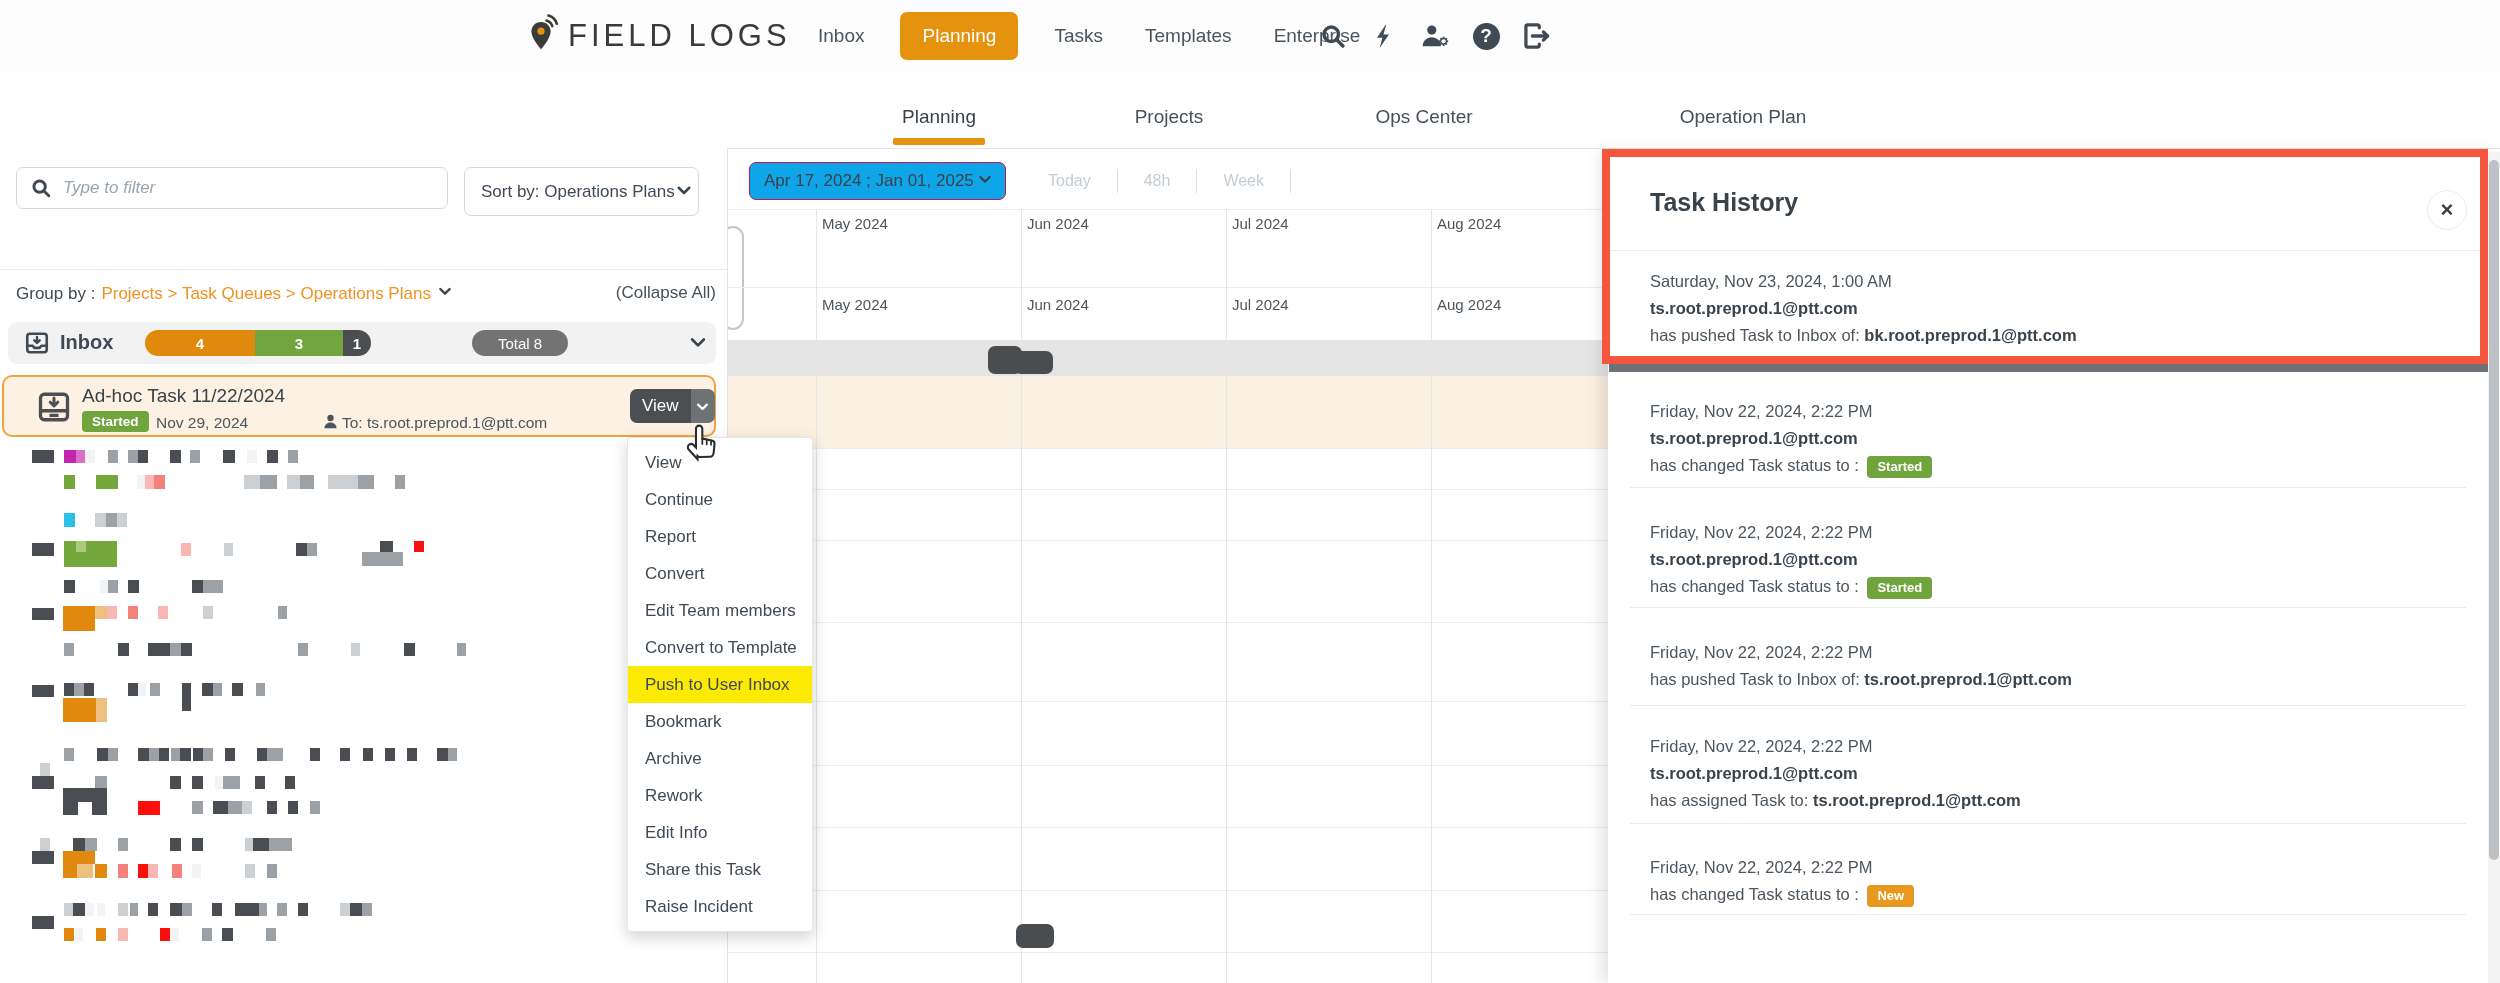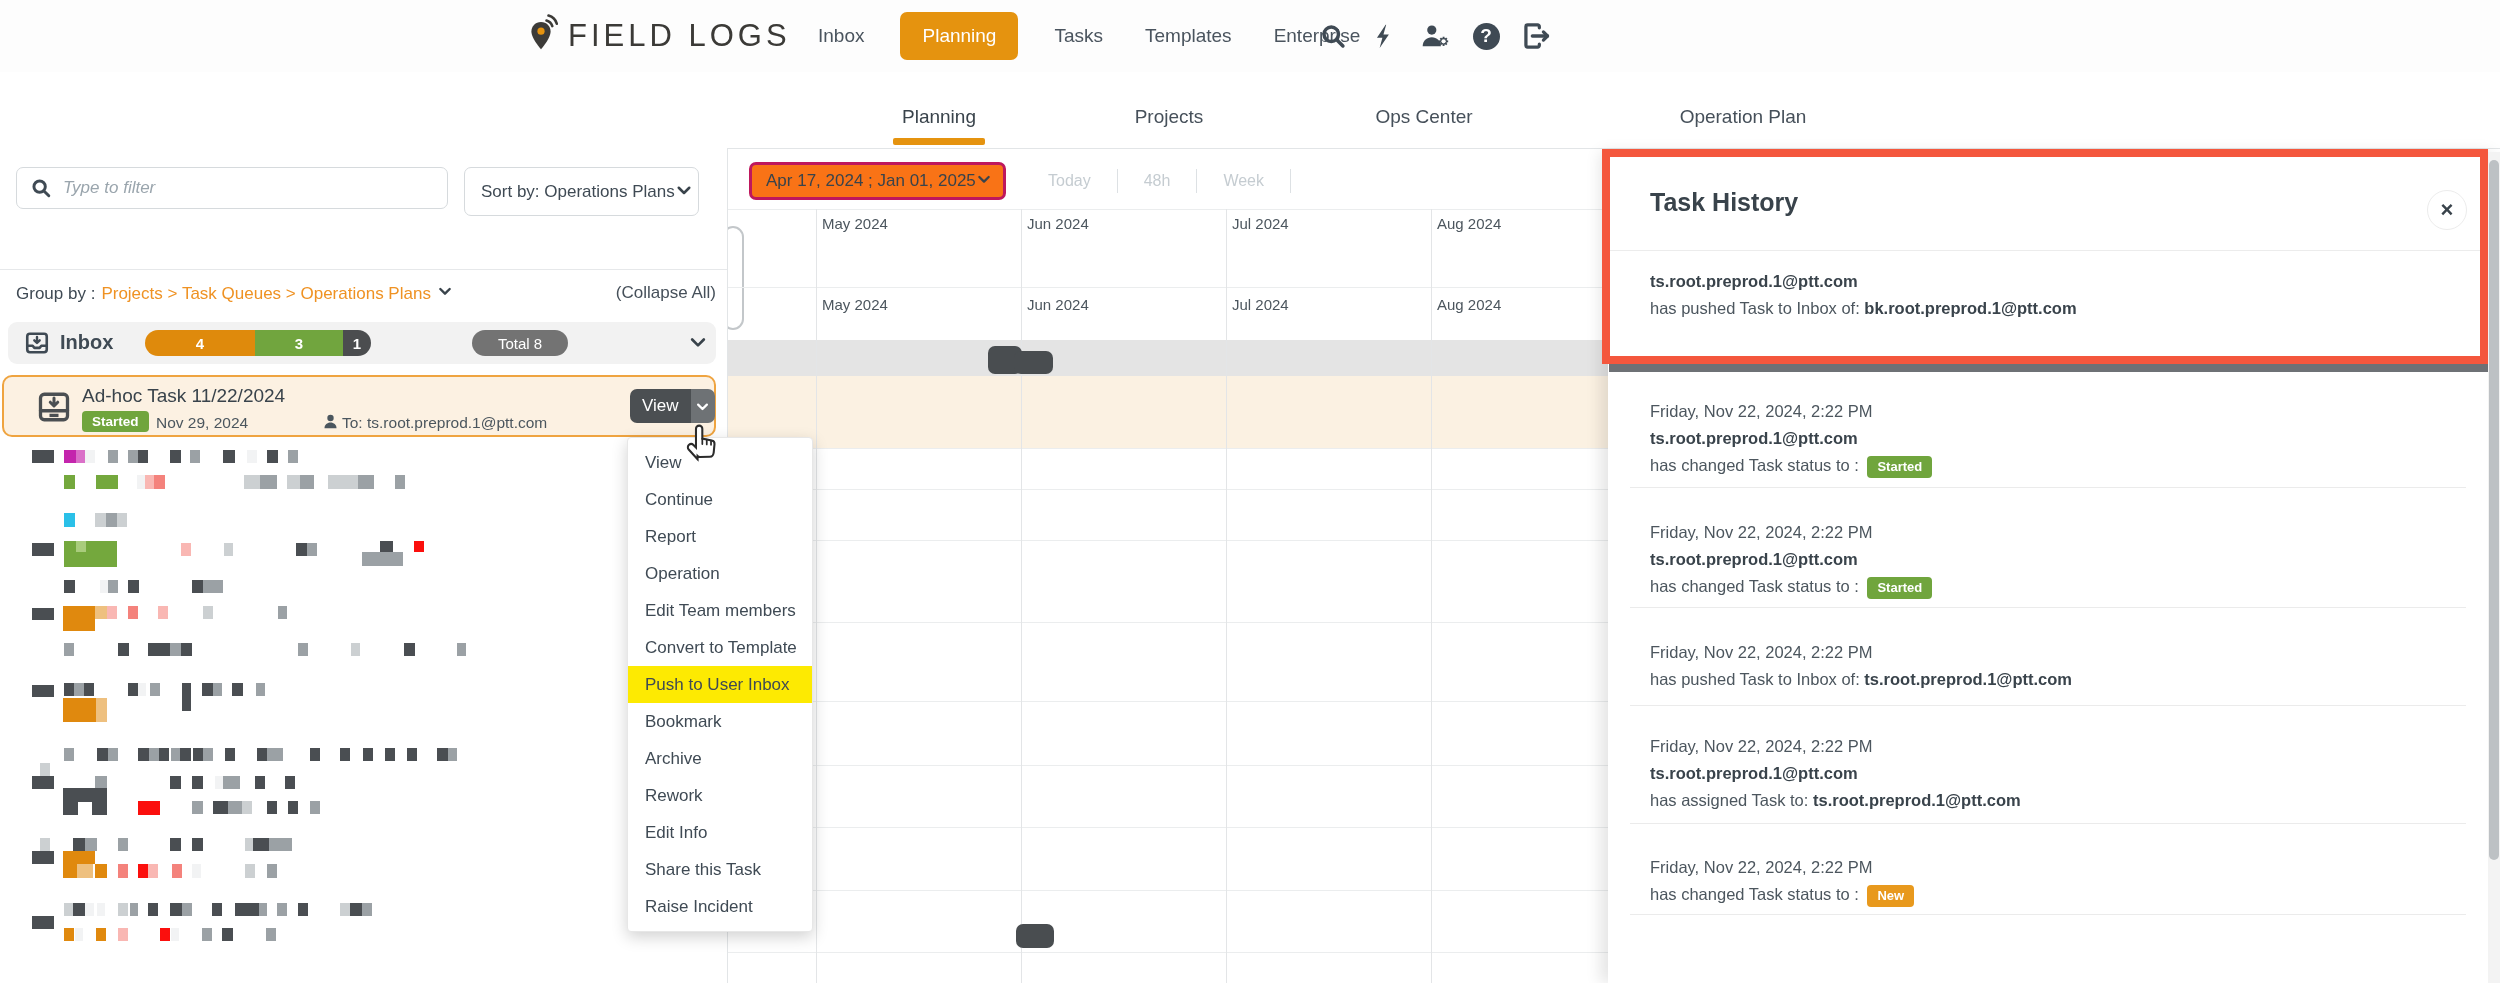--- a/index.html
+++ b/index.html
@@ -49,22 +49,22 @@
   #task-badge{position:absolute;left:78px;top:34px;height:21px;padding:0 10px;border-radius:4px;background:#70a53d;
               color:#fff;font-size:13.5px;font-weight:bold;display:flex;align-items:center}
   #task-date{position:absolute;left:152px;top:37px;font-size:15.5px;color:#4b565e}
   #task-assignee{position:absolute;left:338px;top:37px;font-size:15.5px;color:#4b565e}
   .view-btn{display:flex;border-radius:7px;overflow:hidden;cursor:pointer}
   .view-btn .vb-label{background:#4b4f52;color:#fff;font-size:17px;display:flex;align-items:center;padding:0 12px;height:34px}
   .view-btn .vb-chev{background:#6e7275;width:24px;height:34px;display:flex;align-items:center;justify-content:center}
   
   .blk{position:absolute}
   
-  #tl-range{left:749px;top:162px;width:257px;height:38px;border:3px solid #be185d;border-radius:7px;
-            display:flex;align-items:center;justify-content:space-between;padding:0 12px 0 14px;box-sizing:border-box;cursor:pointer;background:#f97316}
+  #tl-range{left:749px;top:162px;width:257px;height:38px;border:1px solid #be185d;border-radius:7px;
+            display:flex;align-items:center;justify-content:space-between;padding:0 12px 0 14px;box-sizing:border-box;cursor:pointer;background:#0ea5e9}
   #tl-range-label{font-size:17px;color:#39434b;white-space:nowrap}
   #tl-zoom{left:1022px;top:165px;height:32px;display:flex;align-items:center}
   .tlz-btn{font-size:16px;color:#c5ccd1;padding:0 26px;cursor:pointer}
   .tlz-div{width:1px;height:24px;background:#dde1e4}
   .mlabel{position:absolute;font-size:15px;color:#4c565e;white-space:nowrap}
   .vline{position:absolute;width:1px;background:#e3e5e7}
   .hline{position:absolute;height:1px;background:#ebedee}
   #gray-band{left:728px;top:340px;width:880px;height:36px;background:#e4e4e4}
   #cream-band{left:728px;top:376px;width:880px;height:72px;background:#fbf1e2}
   .gbar{position:absolute;background:#494d50;border-radius:7px}
@@ -472,21 +472,21 @@
       <div class="blk" style="left: 266px; top: 792px; width: 10px; height: 13px; background: rgb(155, 161, 165);"></div>
     </div>
 
 </div>
 <div id="panel-divider" class="abs"></div>
 
 <div id="context-menu" class="abs">
     <div class="menu-item">View</div>
     <div class="menu-item">Continue</div>
     <div class="menu-item">Report</div>
-    <div class="menu-item">Operation</div>
+    <div class="menu-item">Convert</div>
     <div class="menu-item">Edit Team members</div>
     <div class="menu-item">Convert to Template</div>
     <div class="menu-item hl">Push to User Inbox</div>
     <div class="menu-item">Bookmark</div>
     <div class="menu-item">Archive</div>
     <div class="menu-item">Rework</div>
     <div class="menu-item">Edit Info</div>
     <div class="menu-item">Share this Task</div>
     <div class="menu-item">Raise Incident</div>
   </div>
@@ -497,20 +497,21 @@
     <path d="M12.2 11.5v3.4M15 12.2v3M17.7 12.8v2.6" stroke="#2b2b2b" stroke-width="1.1" fill="none" stroke-linecap="round"></path>
   </svg>
 </div>
 
 <div id="history-panel" class="abs">
   <div id="history-title">Task History</div>
   <div id="history-close">×</div>
   <div id="history-header-div"></div>
   <div id="history-entries">
       <div class="h-entry" style="top: 116px;">
+        <div>Saturday, Nov 23, 2024, 1:00 AM</div>
         <div><b>ts.root.preprod.1@ptt.com</b></div>
         <div>has pushed Task to Inbox of: <b>bk.root.preprod.1@ptt.com</b></div>
       </div>
       <div class="h-entry" style="top: 246px;">
         <div>Friday, Nov 22, 2024, 2:22 PM</div>
         <div><b>ts.root.preprod.1@ptt.com</b></div>
         <div>has changed Task status to : <span class="h-badge" style="background:#70a53d">Started</span></div>
       </div>
       <div class="h-entry" style="top: 367px;">
         <div>Friday, Nov 22, 2024, 2:22 PM</div>

